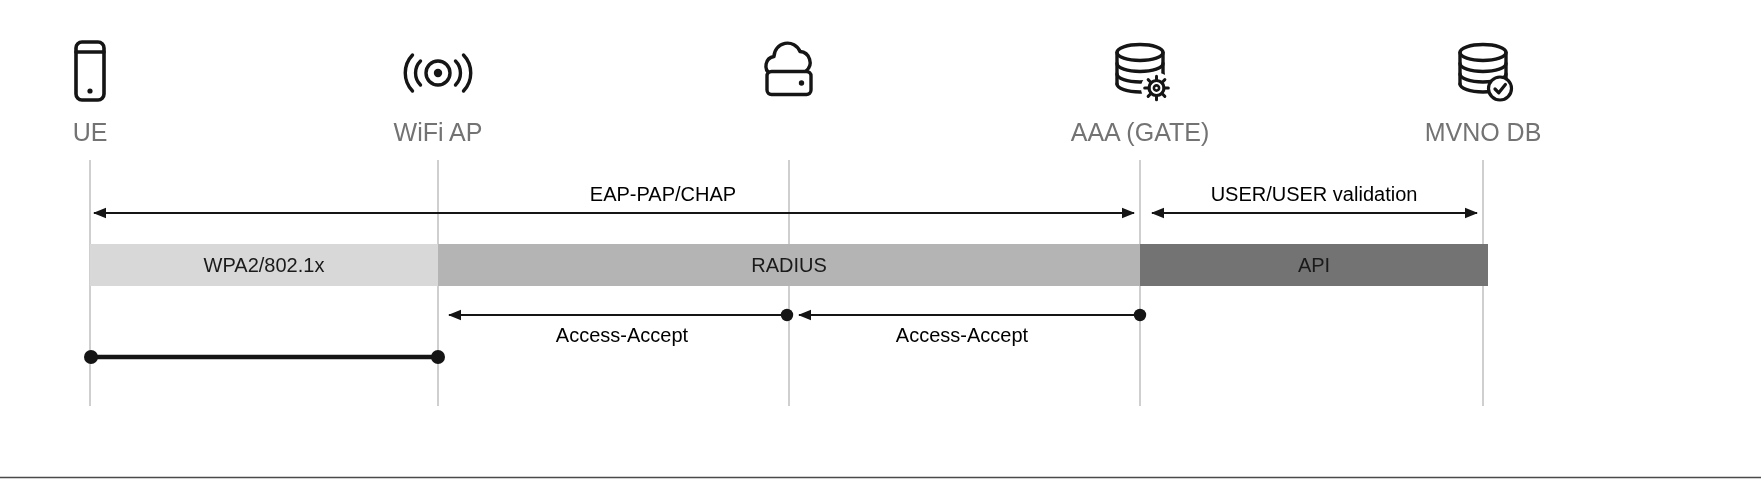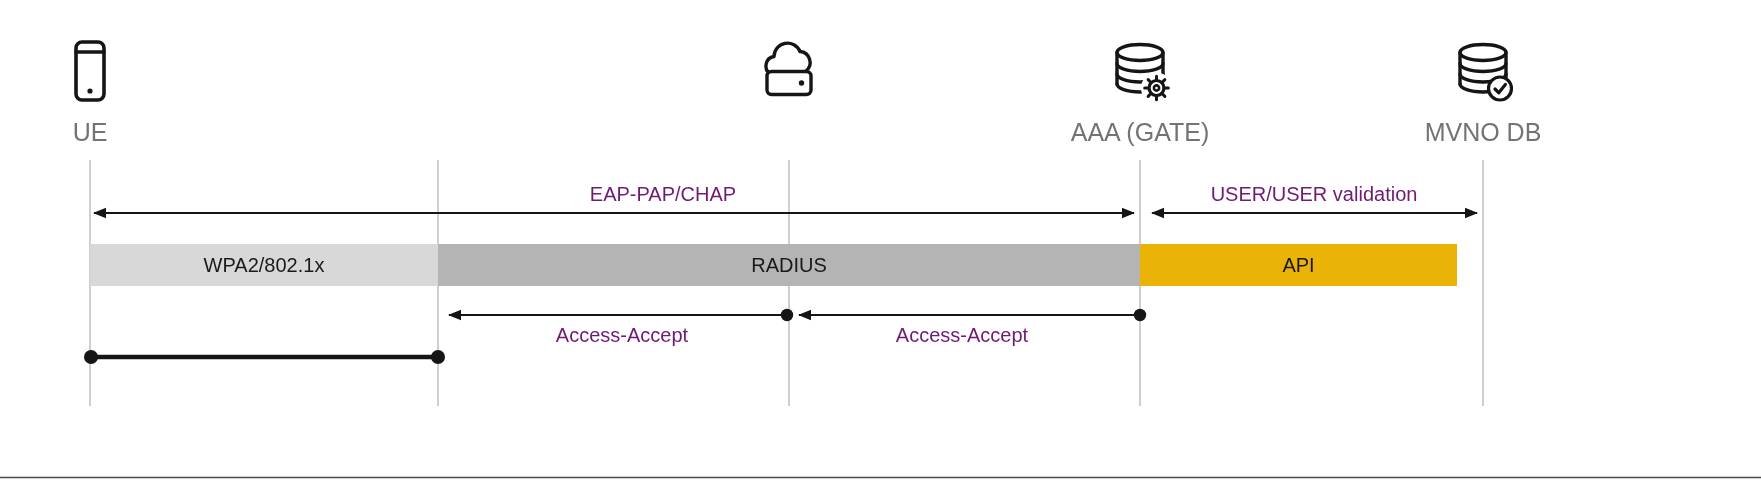--- a/index.html
+++ b/index.html
@@ -47,21 +47,21 @@
   .band-label {
     font-size: 20px;
     color: #1a1a1a;
     white-space: nowrap;
   }
   .msg-label {
     position: absolute;
     transform: translateX(-50%);
     font-size: 20px;
     line-height: 22px;
-    color: #701a75;
+    color: #000000;
     white-space: nowrap;
   }
   .overlay {
     position: absolute;
     left: 0; top: 0;
     pointer-events: none;
   }
 </style>
 </head>
 <body>
@@ -78,20 +78,33 @@
     <svg viewBox="0 0 70 70" width="70" height="70">
       <g fill="none" stroke="#151515" stroke-width="3.6" stroke-linecap="round">
         <rect x="21" y="4" width="28" height="58" rx="6"></rect>
         <line x1="21" y1="14" x2="49" y2="14"></line>
         <circle cx="35" cy="53" r="2.6" fill="#151515" stroke="none"></circle>
       </g>
     </svg>
     <div class="actor-label">UE</div>
   </div>
 
+  <div class="actor" style="left:328px">
+    <svg viewBox="0 0 70 70" width="70" height="70">
+      <g fill="none" stroke="#151515" stroke-width="3.4" stroke-linecap="round">
+        <circle cx="35" cy="35" r="12"></circle>
+        <circle cx="35" cy="35" r="4.2" fill="#151515" stroke="none"></circle>
+        <path d="M 17.5 23 A 17 17 0 0 0 17.5 47"></path>
+        <path d="M 9.5 17 A 26 26 0 0 0 9.5 53"></path>
+        <path d="M 52.5 23 A 17 17 0 0 1 52.5 47"></path>
+        <path d="M 60.5 17 A 26 26 0 0 1 60.5 53"></path>
+      </g>
+    </svg>
+    <div class="actor-label">WiFi AP</div>
+  </div>
 
   <div class="actor" style="left:679px">
     <svg viewBox="0 0 70 70" width="70" height="70">
       <g fill="none" stroke="#151515" stroke-width="3.4" stroke-linecap="round" stroke-linejoin="round">
         <path d="M 16.5 36 A 9.5 9.5 0 0 1 20 18.5 A 13.5 13.5 0 0 1 46 13.5 A 11 11 0 0 1 52 33"></path>
         <rect x="13" y="33.5" width="44" height="23" rx="4.5" fill="#ffffff"></rect>
         <circle cx="47.5" cy="45" r="2.7" fill="#151515" stroke="none"></circle>
       </g>
     </svg>
   </div>
@@ -142,21 +155,21 @@
     </svg>
     <div class="actor-label">AAA (GATE)</div>
   </div>
 
   <div class="band band-light" style="left: 90px; width: 348px; background: rgb(216, 216, 216);">
     <span class="band-label">WPA2/802.1x</span>
   </div>
   <div class="band band-dark" style="left: 438px; width: 702px; background: rgb(180, 180, 180);">
     <span class="band-label">RADIUS</span>
   </div>
-  <div class="band band-light" style="left: 1140px; width: 317px; background: #eab308;">
+  <div class="band band-light" style="left: 1140px; width: 348px; background: #737373;">
     <span class="band-label">API</span>
   </div>
 
   <div class="msg-label" style="left:663px;top:183px">EAP-PAP/CHAP</div>
   <div class="msg-label" style="left:1314px;top:183px">USER/USER validation</div>
   <div class="msg-label" style="left:622px;top:324px">Access-Accept</div>
   <div class="msg-label" style="left:962px;top:324px">Access-Accept</div>
 
   <svg class="overlay" width="1761" height="491" viewBox="0 0 1761 491">
     <defs>

